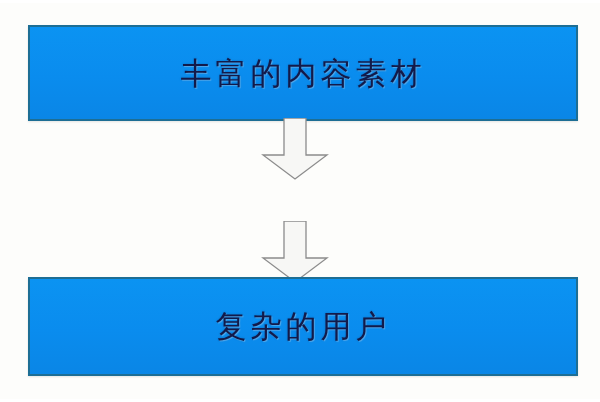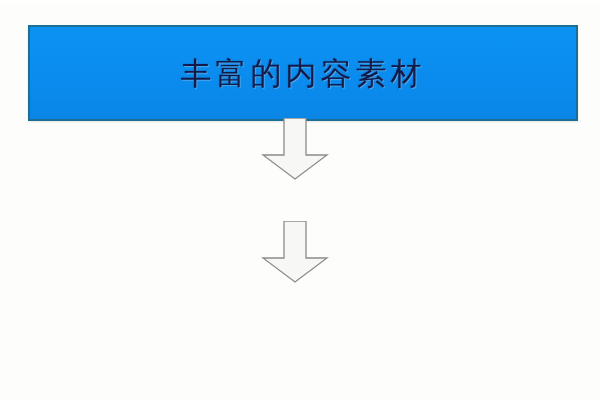--- a/index.html
+++ b/index.html
@@ -109,16 +109,19 @@
     </svg>
   </div>
 
 
   <div class="arrow" id="arrow-two">
     <svg viewBox="0 0 68 62" xmlns="http://www.w3.org/2000/svg">
       <polygon points="23,0 45,0 45,37 66,37 34,61 2,37 23,37" fill="#f7f7f5" stroke="#8c8c8c" stroke-width="1.3" stroke-linejoin="miter"></polygon>
     </svg>
   </div>
 
+  <div class="blue-box" id="box-bottom">
+    <span class="blue-label">复杂的用户</span>
+  </div>
 
   <div id="edge-bottom"></div>
 
 </div>
 
 </body></html>

